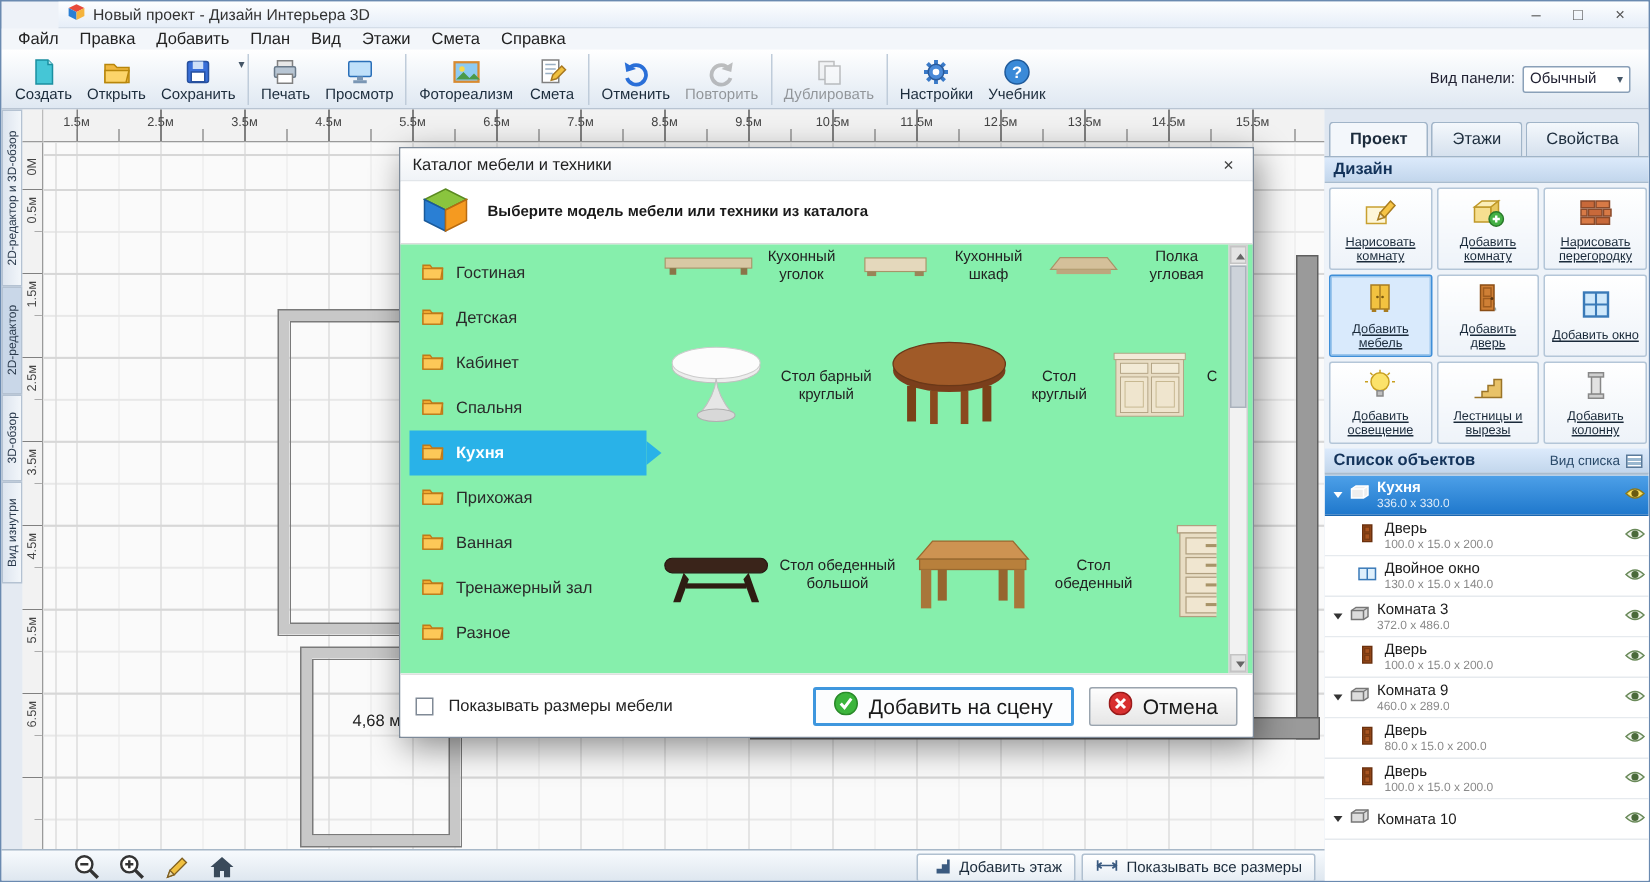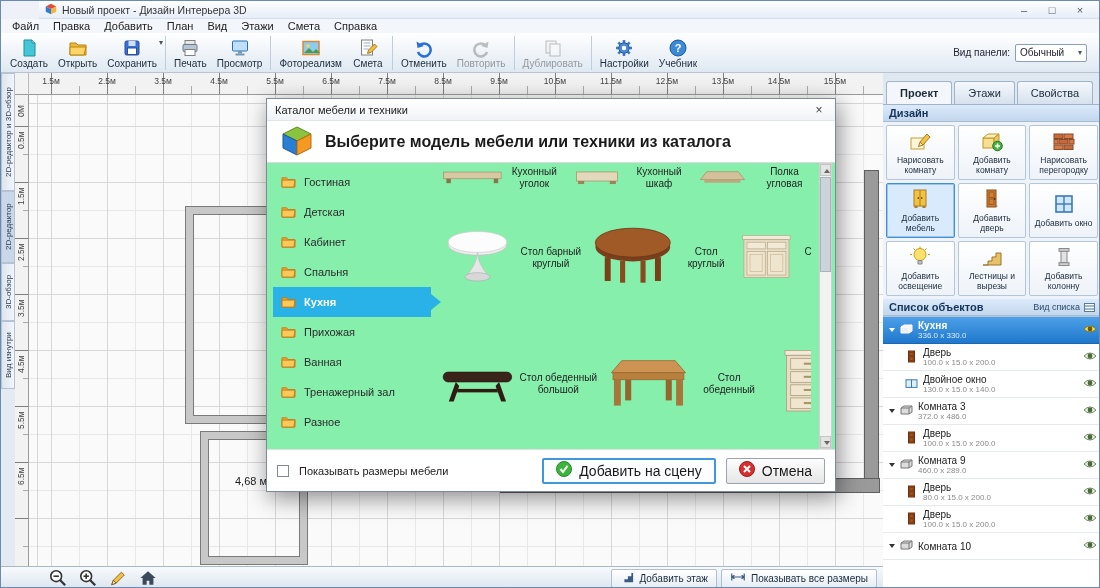--- a/index.html
+++ b/index.html
@@ -49,21 +49,21 @@
     background-position:22px 31px; }
   .room { position:absolute; border:7px solid #c8c8c8; box-shadow:0 0 0 1px #7a7a7a, inset 0 0 0 1px #7a7a7a; }
   .wall { position:absolute; background:#9a9a9a; box-shadow:0 0 0 1px #5f5f5f; }
   .dim-label { position:absolute; font-size:11px; color:#222; background:rgba(250,250,250,.7); padding:0 2px; }
 
   
   .dialog { position:absolute; left:265px; top:97px; width:570px; height:394px; background:#fff; border:1px solid #7d8a99; box-shadow:3px 6px 22px rgba(0,0,0,.45); z-index:40; }
   .dlg-title { position:absolute; left:0; top:0; right:0; height:22px; background:linear-gradient(#ffffff,#f0f3f7); border-bottom:1px solid #e2e6ea; display:flex; align-items:center; padding:0 8px; font-size:11px; color:#222; }
   .dlg-close { margin-left:auto; width:16px; text-align:center; font-size:12px; color:#444; cursor:default; }
   .dlg-header { position:absolute; left:0; top:22px; right:0; height:42px; display:flex; align-items:center; gap:12px; padding-left:14px; border-bottom:1px solid #dcdcdc; background:#fff; }
-  .dlg-header .hd-text { font-size:16px; font-weight:bold; color:#1a1a1a;text-align:right; }
+  .dlg-header .hd-text { font-size:10px; font-weight:bold; color:#1a1a1a;text-align:right; }
   .dlg-body { position:absolute; left:0; top:64px; right:0; bottom:42px; background:#86efac; }
   .cat-list { position:absolute; left:6px; top:4px; width:158px; bottom:0; }
   .cat { position:relative; height:30px; display:flex; align-items:center; gap:8px; padding-left:8px; font-size:11px; color:#2a2a2a; }
   .cat.selected { background:#29b2e8; color:#fff; font-weight:bold; }
   .cat.selected::after { content:""; position:absolute; right:-10px; top:50%; margin-top:-8px; border-top:8px solid transparent; border-bottom:8px solid transparent; border-left:10px solid #29b2e8; }
   .fgrid { position:absolute; left:172px; top:0; width:372px; bottom:0; overflow:hidden; }
   .frow { display:grid; grid-template-columns:repeat(3,1fr); }
   .fitem { display:flex; flex-direction:row; align-items:center; justify-content:flex-end; padding-bottom:4px; }
   .fitem .flabel { font-size:10px; color:#222; text-align:center; line-height:12px; }
   .frow.top .fitem { height:34px; overflow:hidden; }
@@ -86,21 +86,21 @@
   .right-panel { position:absolute; left:882px; top:72px; width:218px; height:516px; background:#dfe7f1; padding-top:8px; }
   .rp-tabs { display:flex; padding-left:3px; height:23px; }
   .rp-tab { display:flex; align-items:center; padding:0 13px; font-size:11px; color:#1c2c3c; background:linear-gradient(#f4f8fc,#d6e1ee); border:1px solid #a0b4c8; border-bottom:none; border-radius:3px 3px 0 0; margin-right:2px; }
   .rp-tab.active { background:#f3f7fb; font-weight:bold; }
   .rp-body { position:absolute; left:0; top:31px; right:0; bottom:0; background:#eef3f9; border-top:1px solid #a0b4c8; overflow:hidden; }
   .rp-header { height:17px; background:linear-gradient(#dcea fb,#c2d6ec); background:linear-gradient(#dceafb,#c2d6ec); border-bottom:1px solid #a8bccf; display:flex; align-items:center; padding:0 6px; font-size:11px; font-weight:bold; color:#13335a; }
   .rp-header .hdr-right { margin-left:auto; font-weight:normal; font-size:9px; color:#2a4a6a; display:flex; align-items:center; gap:4px; }
   .list-ico { width:11px; height:9px; border:1px solid #5a7a9a; background:repeating-linear-gradient(#fff 0 1px,#9ab8d0 1px 3px); }
   .tools { display:grid; grid-template-columns:repeat(3,1fr); gap:3px; padding:3px; }
   .tool { background:linear-gradient(#ffffff,#eef3f9); border:1px solid #b4c6d8; border-radius:2px; height:55px; display:flex; flex-direction:column; align-items:center; justify-content:center; gap:2px; text-align:center; }
-  .tool .tlabel { font-size:8.5px; line-height:9.5px; color:#1a2a3a; padding:0 2px; }
+  .tool .tlabel { font-size:8.5px; line-height:9.5px; color:#1a2a3a; padding:0 2px;text-decoration:underline; }
   .tool.selected { border:1px solid #3f8fd8; background:#d9eafc; box-shadow:inset 0 0 0 1px #9cc6ec; }
   .obj-list { background:#fff; border-top:1px solid #b4c6d8; overflow:hidden; height:283px; }
   .obj-row { display:flex; align-items:center; height:27px; border-bottom:1px solid #e6eaee; padding:0 4px 0 6px; gap:5px; background:#fff; }
   .obj-row.child { padding-left:22px; }
   .obj-row .otext { display:flex; flex-direction:column; overflow:hidden; }
   .obj-row .oname { font-size:10px; color:#1a1a1a; line-height:11px; white-space:nowrap; }
   .obj-row .osize { font-size:8px; color:#8a8a8a; line-height:9px; white-space:nowrap; }
   .obj-row .oeye { margin-left:auto; }
   .obj-row.selected { background:linear-gradient(#4da0e8,#1f78cc); border-bottom:1px solid #1a66b0; }
   .obj-row.selected .oname { color:#fff; font-weight:bold; }

